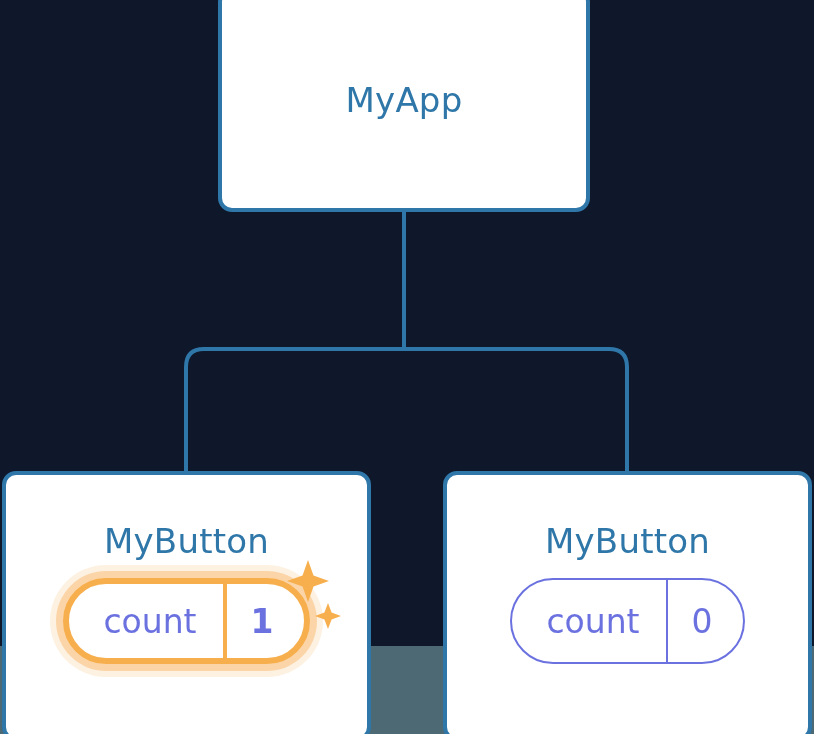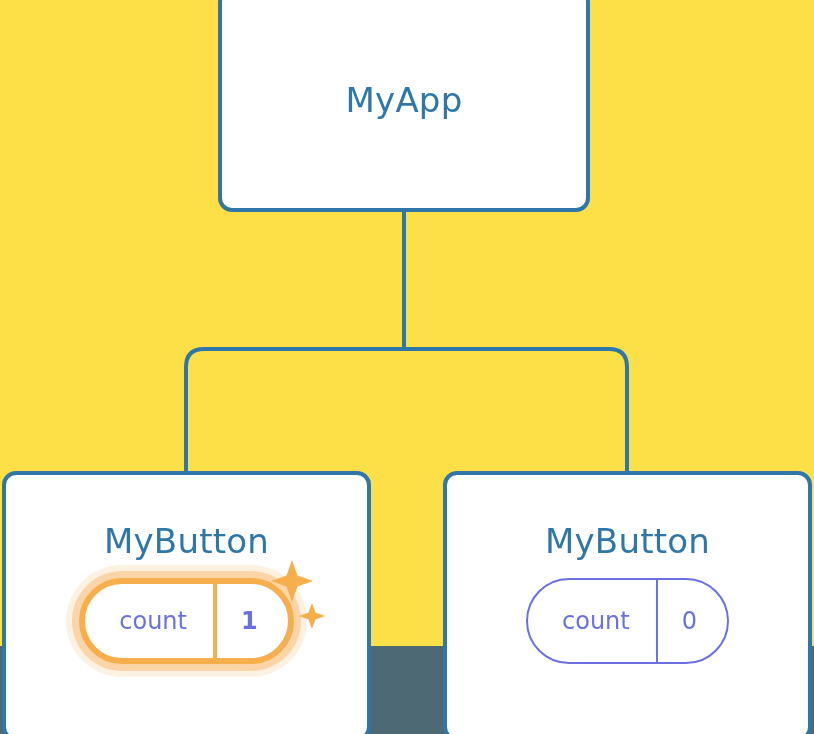--- a/index.html
+++ b/index.html
@@ -13,21 +13,21 @@
     position: relative;
     overflow: hidden;
     font-family: "DejaVu Sans", "Liberation Sans", sans-serif;
   }
 
   #canvas {
     position: absolute;
     left: 0; top: 0;
     width: 814px;
     height: 646px;
-    background: #fde047;
+    background: #0f172a;
   }
 
   
   #connectors {
     position: absolute;
     left: 0; top: 0;
     width: 814px;
     height: 734px;
     pointer-events: none;
   }
@@ -98,21 +98,21 @@
     height: 86px;
     border-radius: 43px;
     box-sizing: border-box;
     background: #ffffff;
   }
 
   .pill-key, .pill-val {
     display: flex;
     align-items: center;
     justify-content: center;
-    font-size: 24px;
+    font-size: 33px;
     line-height: 1;
     box-sizing: border-box;
   }
   .pill-key { padding: 0 26px 0 34px; }
   .pill-val { padding: 0 30px 0 24px; }
 
   
   .pill--plain {
     border: 2px solid #6b72e0;
   }

